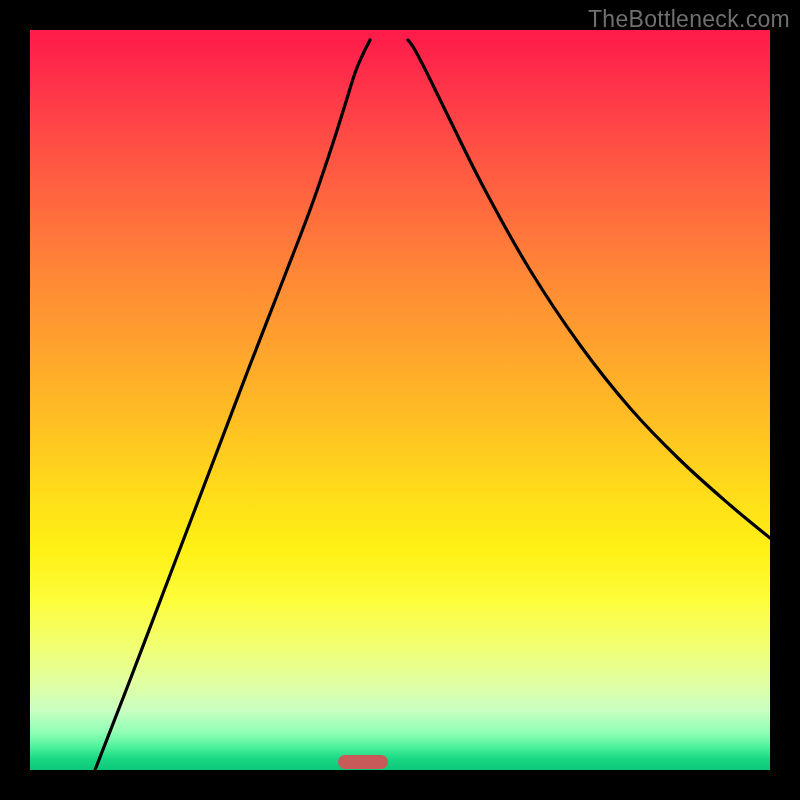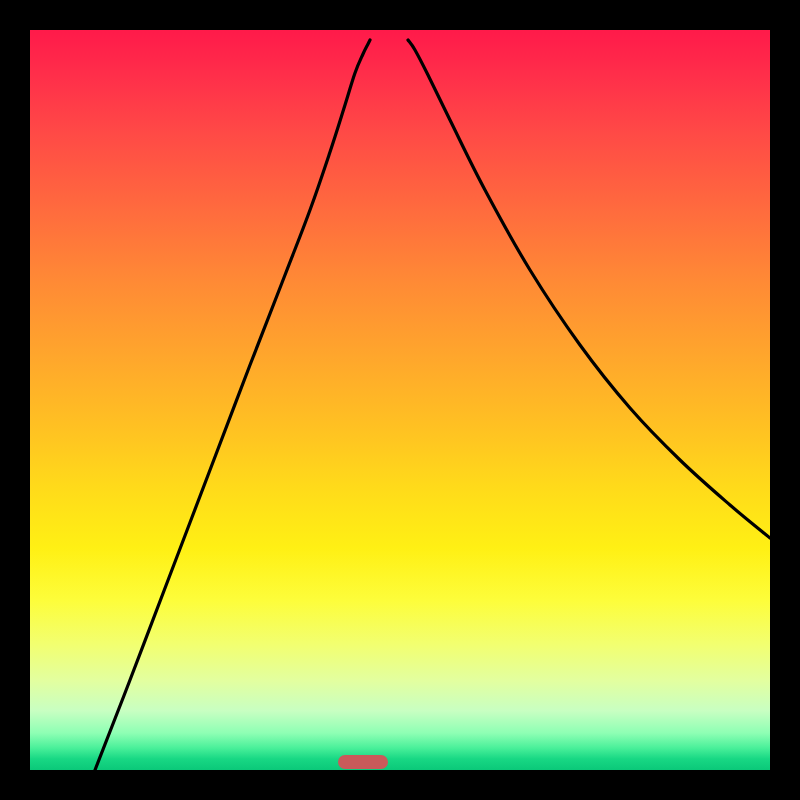--- a/index.html
+++ b/index.html
@@ -71,20 +71,21 @@
     width: 50px;
     background: #c95a5a;
     border-radius: 7px;
   }
 </style>
 </head>
 <body>
 
 <div class="frame">
 
+  <div class="watermark">TheBottleneck.com</div>
 
   <div class="plot-area">
     <div class="gradient"></div>
 
     <svg class="curve" viewBox="0 0 740 740" preserveAspectRatio="none">
       <path id="left-path" fill="none" stroke="#000" stroke-width="3.2" stroke-linecap="round" d="M 65 740 C 71.3 723.8, 86.5 685.1, 100 650 C 113.5 614.9, 125.6 582.8, 140 545 C 154.4 507.2, 165.6 477.8, 180 440 C 194.4 402.2, 206.5 370.1, 220 335 C 233.5 299.9, 244.2 272.9, 255 245 C 265.8 217.1, 271.9 202.14, 280 180 C 288.1 157.86, 293.7 140.9, 300 122 C 306.3 103.1, 310.5 89.22, 315 75 C 319.5 60.78, 321.76 52.18, 325 43 C 328.24 33.82, 330.66 29.22, 333 24 C 335.34 18.78, 336.74 16.52, 338 14 C 339.26 11.48, 339.64 10.72, 340 10"></path>
       <path id="right-path" fill="none" stroke="#000" stroke-width="3.2" stroke-linecap="round" d="M 378 10 C 379.26 11.8, 381.4 13.7, 385 20 C 388.6 26.3, 391.7 32.4, 398 45 C 404.3 57.6, 409.74 69.3, 420 90 C 430.26 110.7, 440.6 133, 455 160 C 469.4 187, 482.9 212.1, 500 240 C 517.1 267.9, 532 290.16, 550 315 C 568 339.84, 582 357.3, 600 378 C 618 398.7, 632 412.54, 650 430 C 668 447.46, 683.8 460.96, 700 475 C 716.2 489.04, 732.8 502.06, 740 508"></path>
     </svg>
 
     <div class="marker" id="marker" style="left: 308px; top: 725px; width: 50px; height: 14px; background: rgb(201, 90, 90); border-radius: 7px;"></div>

